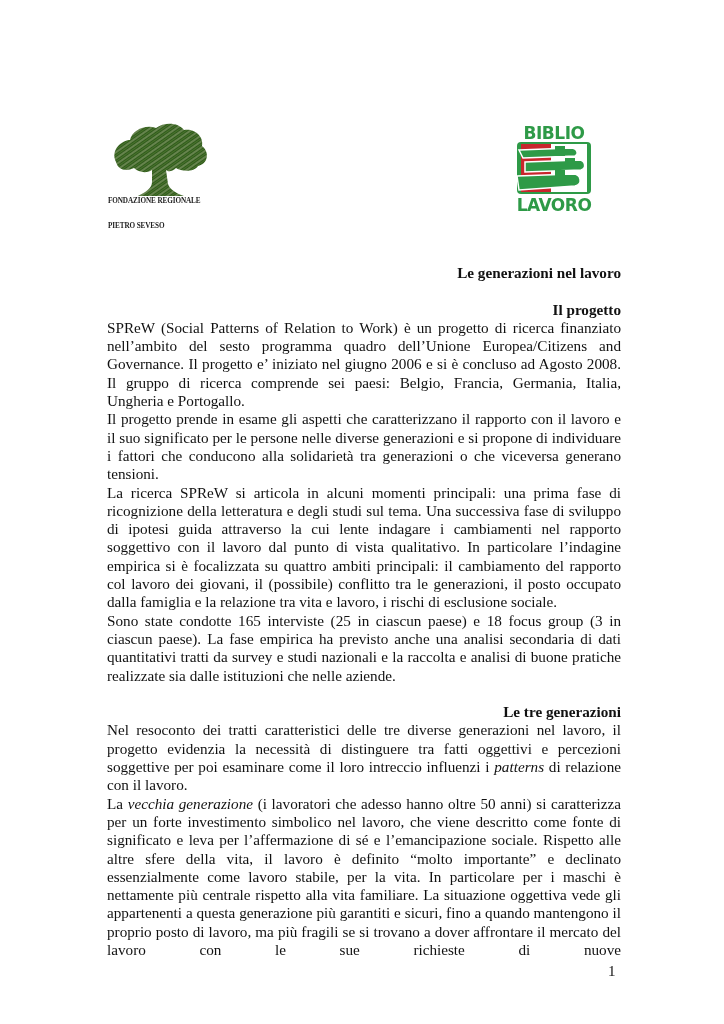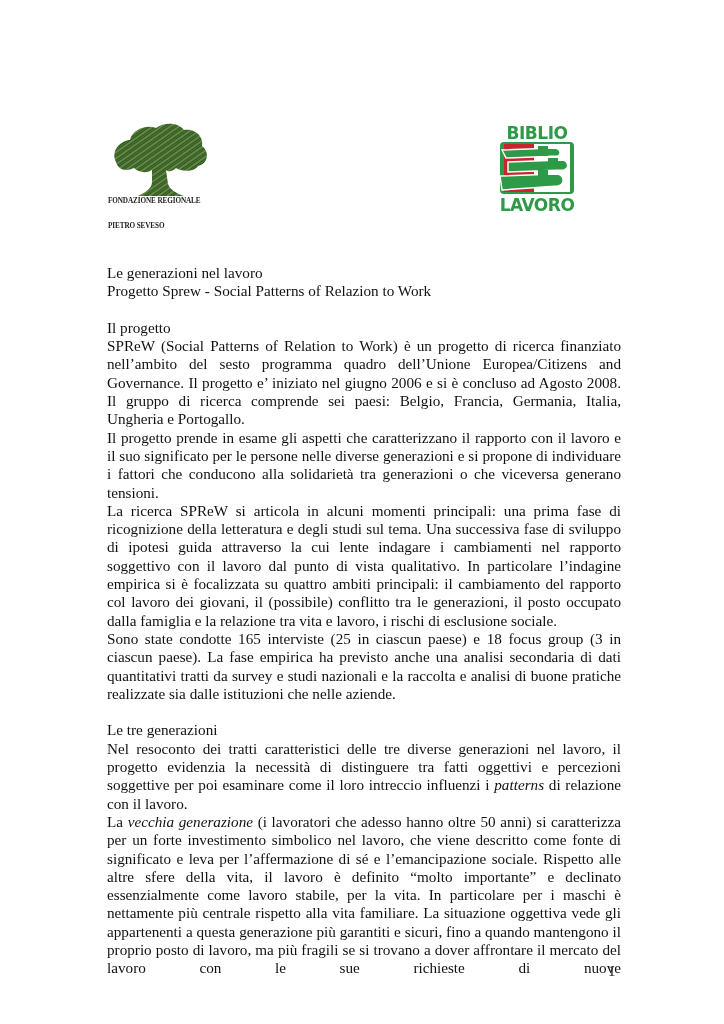--- a/index.html
+++ b/index.html
@@ -1,25 +1,25 @@
 <!DOCTYPE html>
 <html><head>
 <meta charset="utf-8">
 <style>
   html, body { margin: 0; padding: 0; background: #ffffff; }
   body { width: 724px; height: 1024px; position: relative; overflow: hidden;
          font-family: "Liberation Serif", "DejaVu Serif", serif; color: #111; }
   .logo-left { position: absolute; left: 108px; top: 120px; width: 106px; height: 96px; }
-  .logo-right { position: absolute; left: 494px; top: 124px; width: 86px; height: 90px; }
+  .logo-right { position: absolute; left: 511px; top: 124px; width: 86px; height: 90px; }
   .logo-caption { position: absolute; left: 0; width: 106px; text-align: left;
                   font-family: "Liberation Serif", serif; font-weight: bold; font-size: 7.2px; line-height: 8px; color: #222; letter-spacing: -0.1px; }
   .content { position: absolute; left: 107px; top: 264px; width: 514px;
              font-size: 15.2px; line-height: 18.3px; }
   .content p { margin: 0; text-align: justify; }
-  .content .h { font-weight: normal; text-align: left; }
+  .content .h { font-weight: bold; text-align: right; }
   .gap { height: 18.3px; }
   .pagenum { position: absolute; left: 608px; top: 963px; font-size: 15px; }
   .last { text-align-last: justify; }
 </style>
 </head>
 <body>
 
 <div class="logo-left">
   <svg width="106" height="80" viewBox="0 0 106 80">
     <defs>
@@ -46,21 +46,20 @@
     <path d="M6,52 L62,50 C70,50 72,60 64,62 L8,66 Z" fill="#2e9a47" stroke="#fff" stroke-width="1.5"></path>
     <rect x="44" y="22" width="10" height="10" fill="#2e9a47"></rect>
     <rect x="54" y="34" width="10" height="10" fill="#2e9a47"></rect>
     <rect x="44" y="46" width="10" height="10" fill="#2e9a47"></rect>
     <text x="43" y="87" text-anchor="middle" font-family="DejaVu Sans, sans-serif" font-weight="bold" font-size="17" fill="#2e9a47" letter-spacing="-0.5">LAVORO</text>
   </svg>
 </div>
 
 <div class="content">
   <p class="h">Le generazioni nel lavoro</p>
-  <p class="h">Progetto Sprew - Social Patterns of Relazion to Work</p>
   <div class="gap"></div>
   <p class="h">Il progetto</p>
   <p>SPReW (Social Patterns of Relation to Work) è un progetto di ricerca finanziato nell’ambito del sesto programma quadro dell’Unione Europea/Citizens and Governance. Il progetto e’ iniziato nel giugno 2006 e si è concluso ad Agosto 2008. Il gruppo di ricerca comprende sei paesi: Belgio, Francia, Germania, Italia, Ungheria e Portogallo.</p>
   <p>Il progetto prende in esame gli aspetti che caratterizzano il rapporto con il lavoro e il suo significato per le persone nelle diverse generazioni e si propone di individuare i fattori che conducono alla solidarietà tra generazioni o che viceversa generano tensioni.</p>
   <p>La ricerca SPReW si articola in alcuni momenti principali: una prima fase di ricognizione della letteratura e degli studi sul tema. Una successiva fase di sviluppo di ipotesi guida attraverso la cui lente indagare i cambiamenti nel rapporto soggettivo con il lavoro dal punto di vista qualitativo. In particolare l’indagine empirica si è focalizzata su quattro ambiti principali: il cambiamento del rapporto col lavoro dei giovani, il (possibile) conflitto tra le generazioni, il posto occupato dalla famiglia e la relazione tra vita e lavoro, i rischi di esclusione sociale.</p>
   <p>Sono state condotte 165 interviste (25 in ciascun paese) e 18 focus group (3 in ciascun paese). La fase empirica ha previsto anche una analisi secondaria di dati quantitativi tratti da survey e studi nazionali e la raccolta e analisi di buone pratiche realizzate sia dalle istituzioni che nelle aziende.</p>
   <div class="gap"></div>
   <p class="h">Le tre generazioni</p>
   <p><span>Nel resoconto dei tratti caratteristici delle tre diverse generazioni nel lavoro, il progetto evidenzia la necessità di distinguere tra fatti oggettivi e percezioni soggettive per poi esaminare come il loro intreccio influenzi i </span><em>patterns</em><span> di relazione con il lavoro.</span></p>
   <p class="last"><span>La </span><em>vecchia generazione</em><span> (i lavoratori che adesso hanno oltre 50 anni) si caratterizza per un forte investimento simbolico nel lavoro, che viene descritto come fonte di significato e leva per l’affermazione di sé e l’emancipazione sociale. Rispetto alle altre sfere della vita, il lavoro è definito “molto importante” e declinato essenzialmente come lavoro stabile, per la vita. In particolare per i maschi è nettamente più centrale rispetto alla vita familiare. La situazione oggettiva vede gli appartenenti a questa generazione più garantiti e sicuri, fino a quando mantengono il proprio posto di lavoro, ma più fragili se si trovano a dover affrontare il mercato del lavoro con le sue richieste di nuove</span></p>

